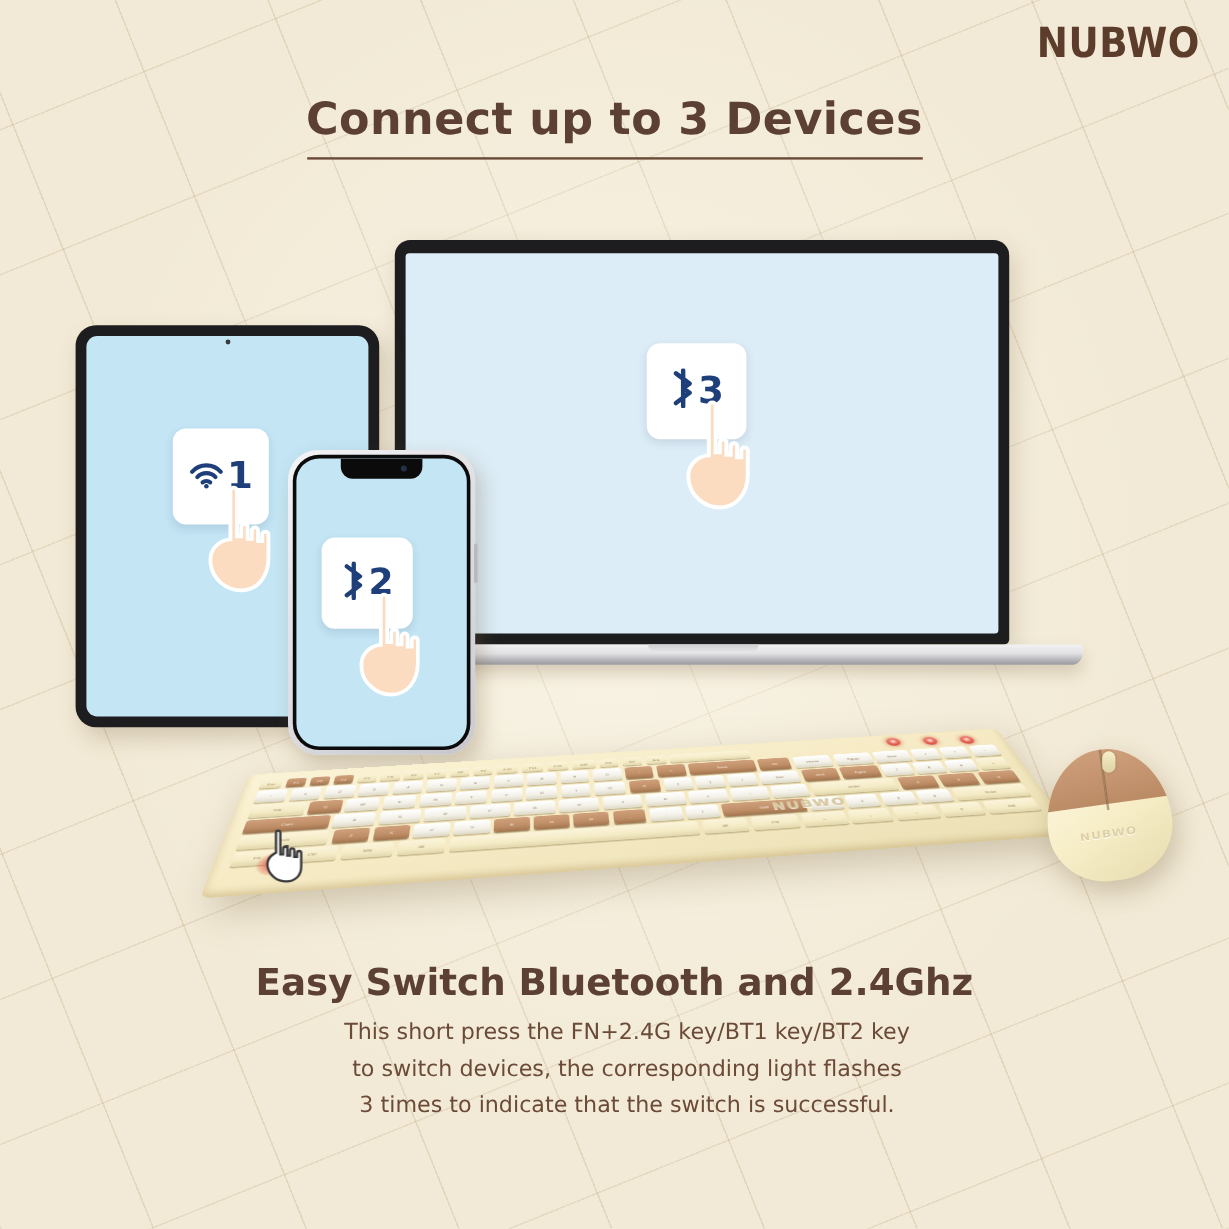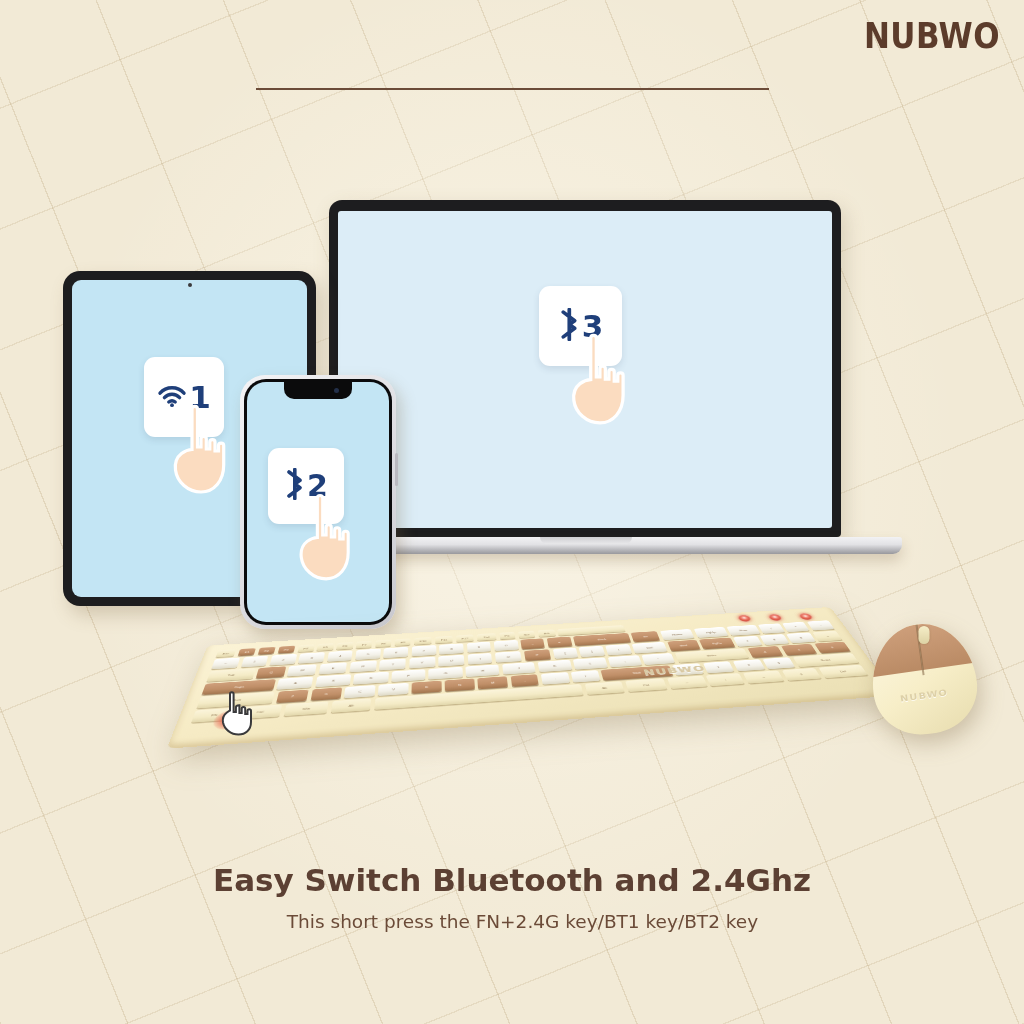--- a/index.html
+++ b/index.html
@@ -346,20 +346,21 @@
 </style>
 </head>
 <body>
 
 <div id="bg-grid"></div>
 <div id="bg-vignette"></div>
 
 <div id="brand-logo">NUBWO</div>
 
 <div id="headline-block">
+  <div id="headline-title">Connect up to 3 Devices</div>
   <div id="headline-rule"></div>
 </div>
 
 <div class="device" id="laptop">
   <div id="laptop-lid">
     <div id="laptop-screen">
       
     </div>
   </div>
   <div id="laptop-base">
@@ -587,13 +588,15 @@
     <div id="mouse-top-right"></div>
     <div id="mouse-seam"></div>
   </div>
   <div id="mouse-wheel"></div>
   <div id="mouse-brand">NUBWO</div>
 </div>
 
 <div id="footer-block">
   <div id="footer-title">Easy Switch Bluetooth and 2.4Ghz</div>
   <p>This short press the FN+2.4G key/BT1 key/BT2 key</p>
+  <p>to switch devices, the corresponding light flashes</p>
+  <p>3 times to indicate that the switch is successful.</p>
 </div>
 
 </body></html>

